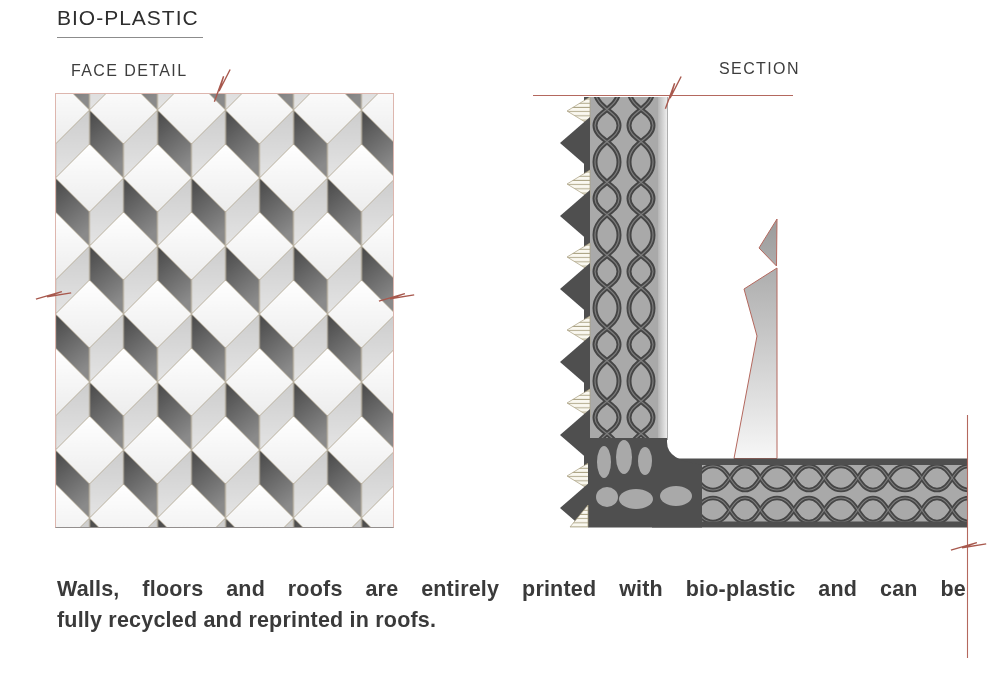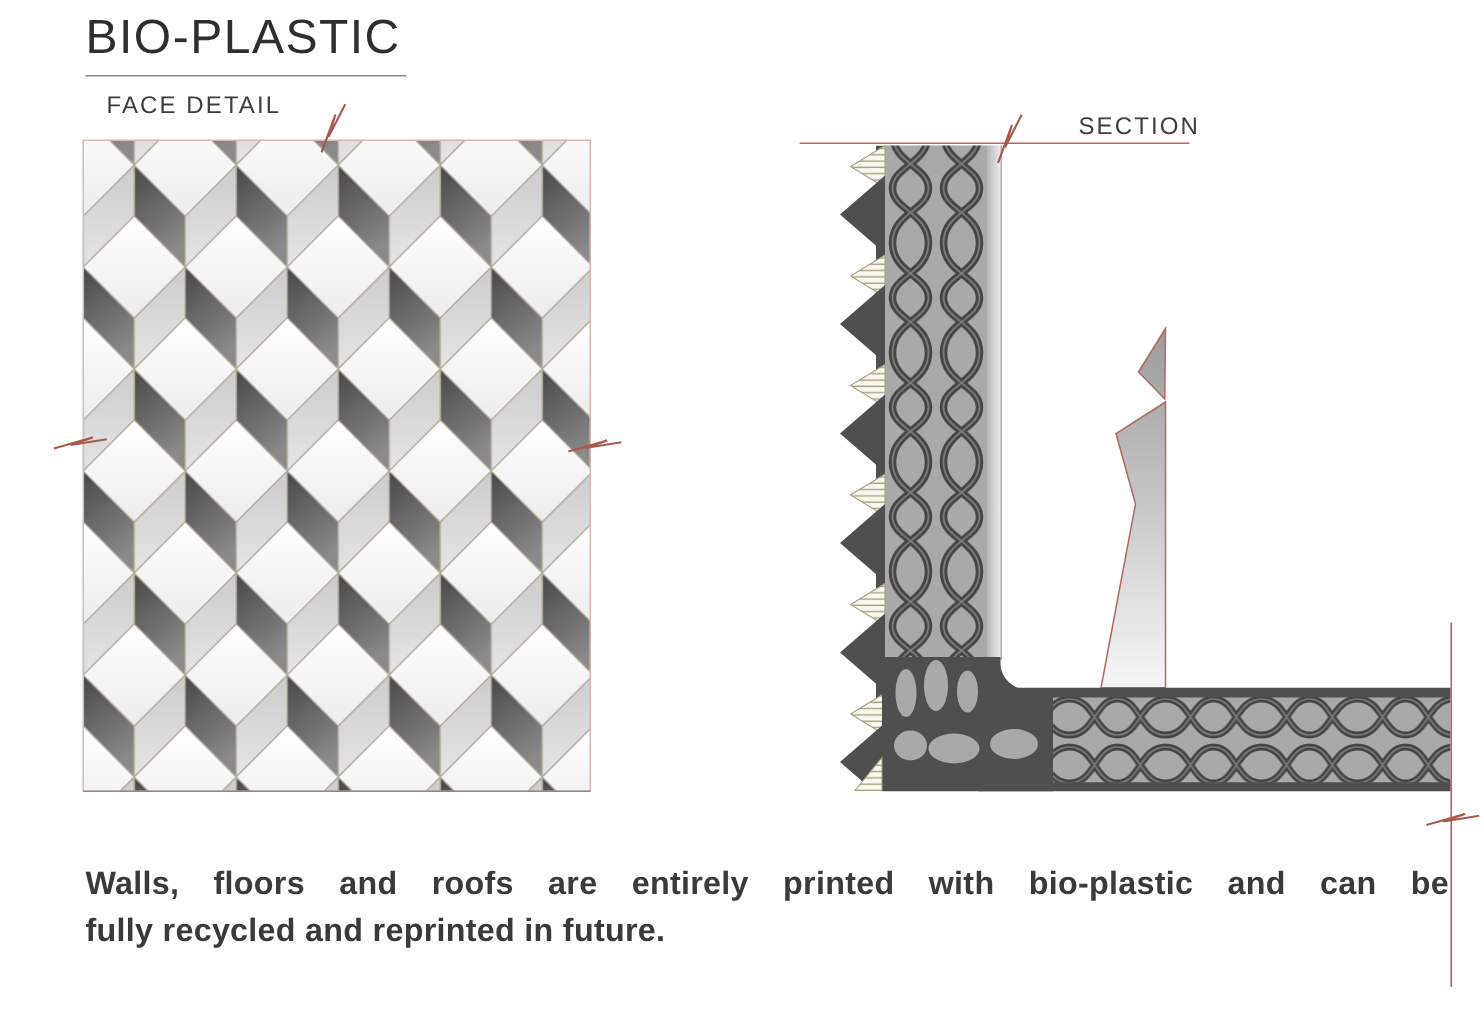--- a/index.html
+++ b/index.html
@@ -1,23 +1,23 @@
 <!DOCTYPE html>
 <html><head>
 <meta charset="utf-8">
 <style>
   html,body{margin:0;padding:0;background:#ffffff;}
   body{width:989px;height:685px;position:relative;overflow:hidden;
        font-family:"Liberation Sans", sans-serif;color:#3c3c3c;}
   .abs{position:absolute;}
-  .title{left:57px;top:6px;font-size:32px;font-weight:400;letter-spacing:1px;
+  .title{left:57px;top:6px;font-size:21px;font-weight:400;letter-spacing:1px;
          color:#2e2e2e;border-bottom:1.5px solid #8c8c8c;padding:0 4px 7px 0;margin:0;}
   .lbl{font-size:16px;font-weight:400;letter-spacing:1.4px;color:#3d3d3d;}
   .lbl.face{left:71px;top:62px;}
-  .lbl.sect{left:719px;top:76px;}
+  .lbl.sect{left:719px;top:60px;}
   .desc{font-size:21.5px;line-height:31px;color:#3a3a3a;letter-spacing:0.2px;margin:0;font-weight:bold;}
   .desc.l1{left:57px;top:574px;width:909px;text-align:justify;text-align-last:justify;}
   .desc.l2{left:57px;top:605px;width:909px;}
   svg{position:absolute;left:0;top:0;}
 </style>
 </head>
 <body>
 
 <svg width="989" height="685" viewBox="0 0 989 685">
   <defs>
@@ -152,13 +152,13 @@
     <line x1="967.5" y1="415" x2="967.5" y2="658" stroke="#b4685e" stroke-width="1.1"></line>
     <use href="#brk" transform="translate(967,549) rotate(26)"></use>
   </g>
 </svg>
 
 <h1 class="abs title">BIO-PLASTIC</h1>
 <div class="abs lbl face">FACE DETAIL</div>
 <div class="abs lbl sect">SECTION</div>
 
 <p class="abs desc l1">Walls, floors and roofs are entirely printed with bio-plastic and can be</p>
-<p class="abs desc l2">fully recycled and reprinted in future.</p>
+<p class="abs desc l2">fully recycled and reprinted in roofs.</p>
 
 </body></html>

